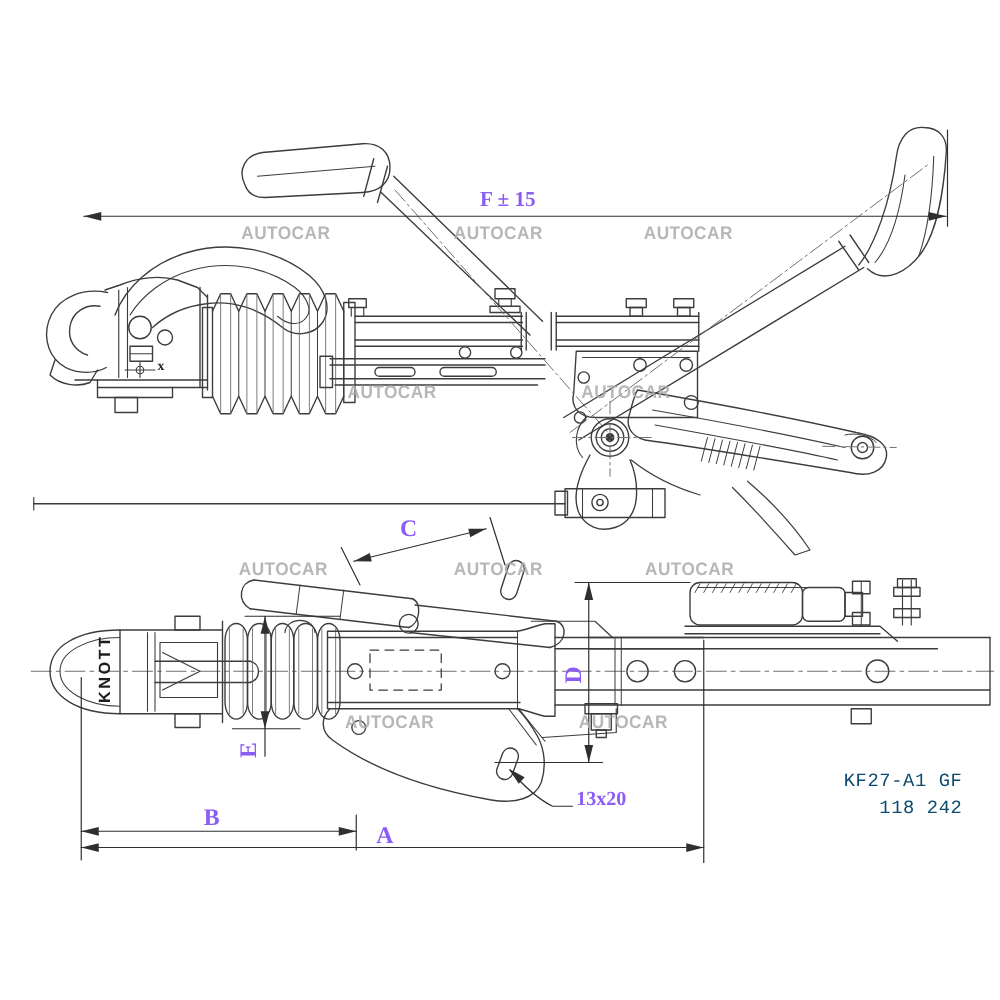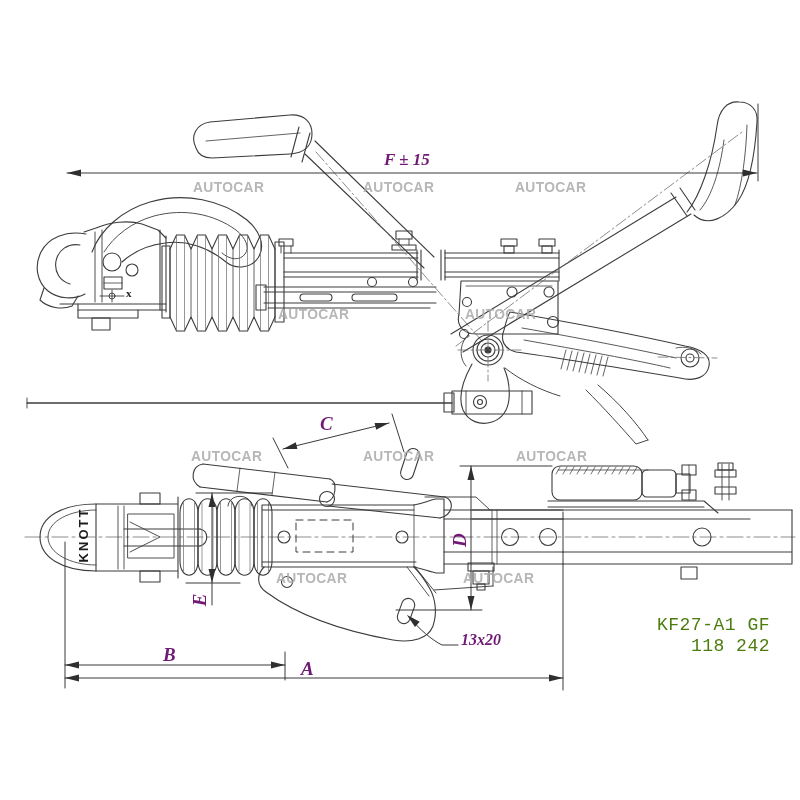--- a/index.html
+++ b/index.html
@@ -9,22 +9,22 @@
   }
   svg{position:absolute;left:0;top:0;}
   .wm{
     position:absolute;
     font-family:"Liberation Sans", sans-serif;
     font-weight:bold;font-size:14.5px;letter-spacing:.4px;
     color:#ababab;opacity:.85;white-space:nowrap;
     transform:scaleX(.95);transform-origin:left top;
   }
   .dim{
-    position:absolute;color:#701a75;font-family:"Liberation Serif", serif;
-    font-weight:bold;white-space:nowrap;font-style:italic;
+    position:absolute;color:#8b5cf6;font-family:"Liberation Serif", serif;
+    font-weight:bold;white-space:nowrap;
   }
   .dim-lg{font-size:19px;}
   .dim-md{font-size:17px;}
   .dim-sm{font-size:16px;}
   .rot{
     position:absolute;display:flex;align-items:center;justify-content:center;
     transform:rotate(-90deg);
   }
   .xmark{
     position:absolute;color:#222;font-family:"Liberation Serif", serif;
@@ -32,22 +32,22 @@
   }
   .knott{
     position:absolute;left:52px;top:503px;width:62px;height:64px;
     display:flex;align-items:center;justify-content:center;
     transform:rotate(-90deg);
     font-family:"Liberation Sans", sans-serif;font-weight:bold;
     font-size:13px;letter-spacing:2px;color:#1d1d1d;
   }
   .partid{
     position:absolute;left:628px;top:615px;width:142px;text-align:right;
-    font-family:"Liberation Mono", monospace;font-size:18px;line-height:21px;
-    color:#4d7c0f;letter-spacing:.5px;white-space:nowrap;
+    font-family:"Liberation Mono", monospace;font-size:15px;line-height:21px;
+    color:#0c4a6e;letter-spacing:.5px;white-space:nowrap;
   }
 </style>
 </head>
 <body>
 
 <div class="canvas">
 
 <svg width="800" height="800" viewBox="0 0 800 800">
   <g fill="none" stroke="#3c3c3c" stroke-width="1.1" stroke-linecap="round" stroke-linejoin="round">
 

